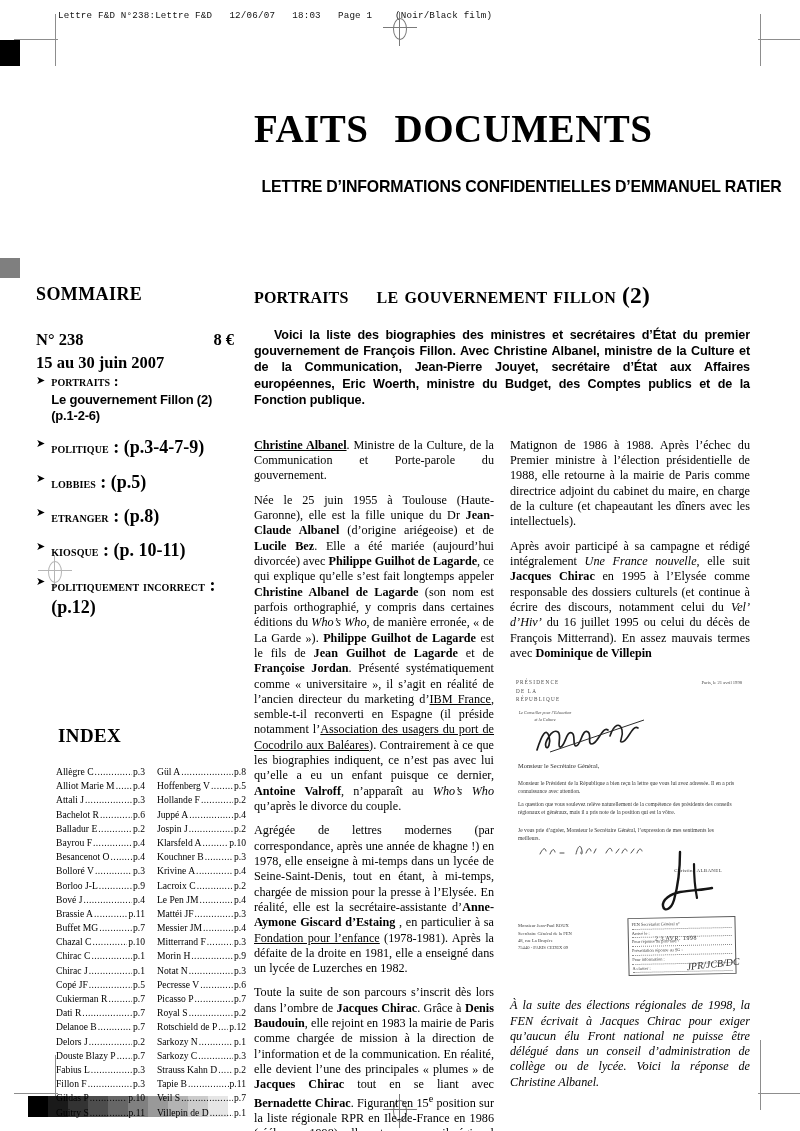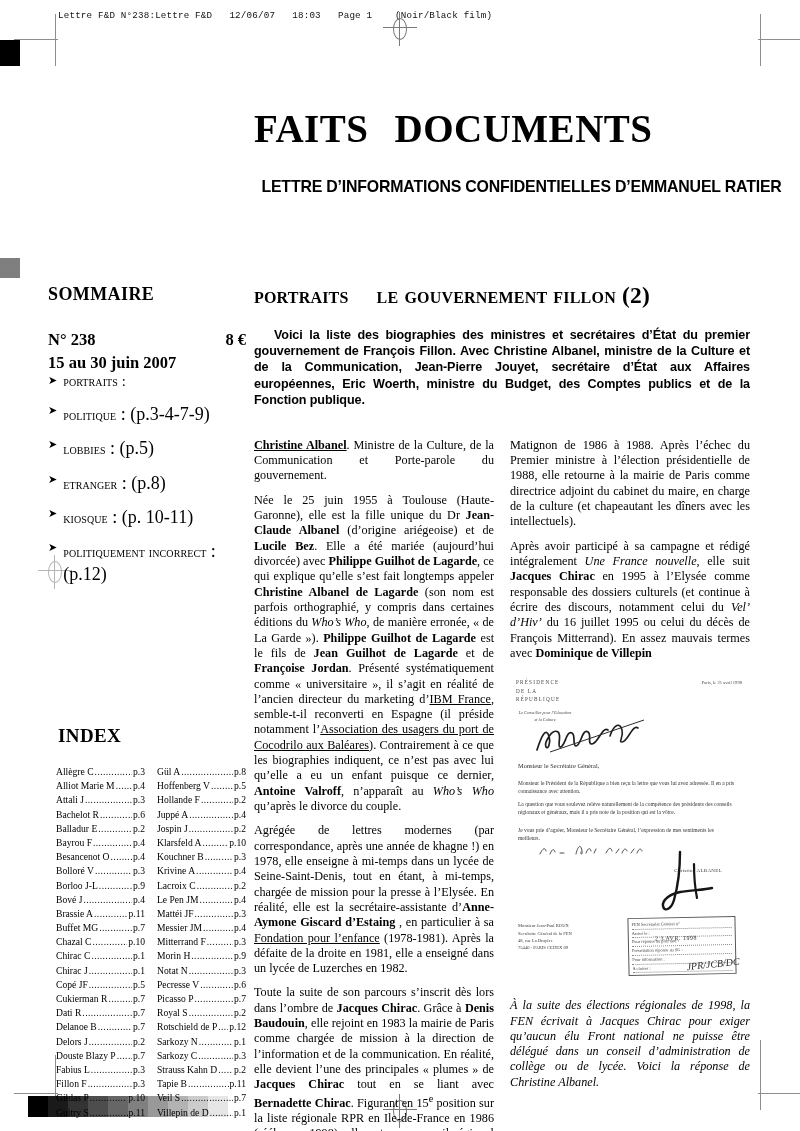--- a/index.html
+++ b/index.html
@@ -115,21 +115,21 @@
     font-size: 16.4px;
     letter-spacing: -0.2px;
     transform: scaleX(0.97);
     transform-origin: center;
     white-space: nowrap;
   }
 
   
   .sidebar {
     position: absolute;
-    left: 48px;
+    left: 36px;
     top: 278px;
     width: 198px;
   }
   .sommaire-head {
     font-family: "Liberation Serif", serif;
     font-weight: 700;
     font-size: 25px;
     font-variant: small-caps;
     text-transform: lowercase;
     letter-spacing: 0.4px;
@@ -157,20 +157,21 @@
   }
   .toc-arrow {
     flex: 0 0 auto;
     margin-right: 6px;
     font-size: 11px;
     line-height: 1.35;
     color: #000;
   }
   .toc-body {
     flex: 1 1 auto;
+    font-weight: bold;
   }
   .toc-label {
     font-variant: small-caps;
     text-transform: lowercase;
     font-size: 14.5px;
     letter-spacing: 0.1px;
   }
   .toc-sub {
     display: block;
     font-family: "Liberation Sans Narrow", "Liberation Sans", sans-serif;
@@ -453,21 +454,22 @@
 
     <div class="issue-row">
       <span class="num">N° 238</span>
       <span>8 €</span>
     </div>
     <div class="issue-date">15 au 30 juin 2007</div>
 
     <div id="toc-list">
         <div class="toc-item">
           <span class="toc-arrow">➤</span>
-          <span class="toc-body"><span class="toc-label">Portraits :</span></span>
+          <span class="toc-body"><span class="toc-label">Portraits :</span><span class="toc-sub">Le gouvernement Fillon (2)
+(p.1-2-6)</span></span>
         </div>
         <div class="toc-item">
           <span class="toc-arrow">➤</span>
           <span class="toc-body"><span class="toc-label">Politique</span><span class="toc-pages-inline"> : (p.3-4-7-9)</span></span>
         </div>
         <div class="toc-item">
           <span class="toc-arrow">➤</span>
           <span class="toc-body"><span class="toc-label">Lobbies</span><span class="toc-pages-inline"> : (p.5)</span></span>
         </div>
         <div class="toc-item">

